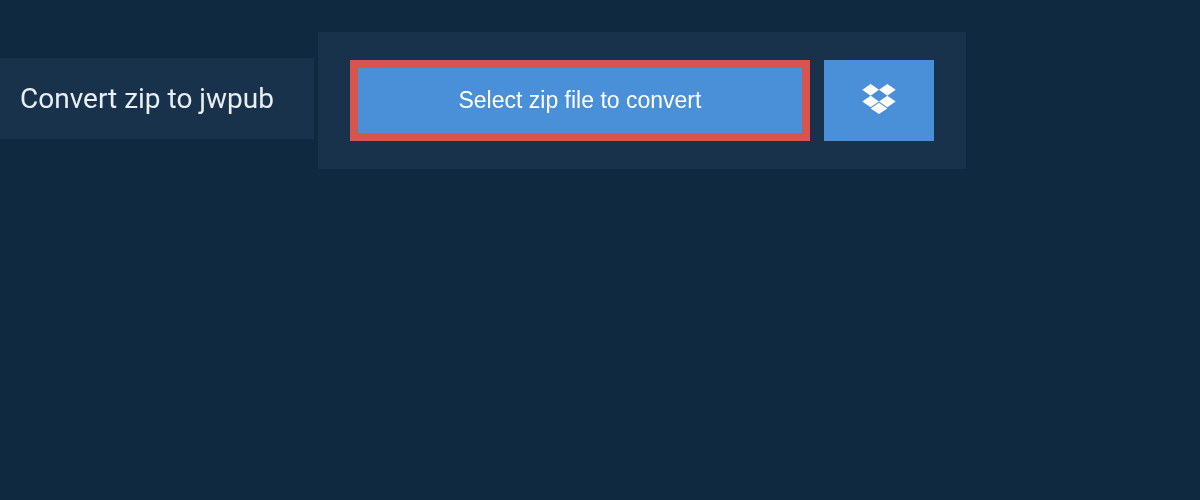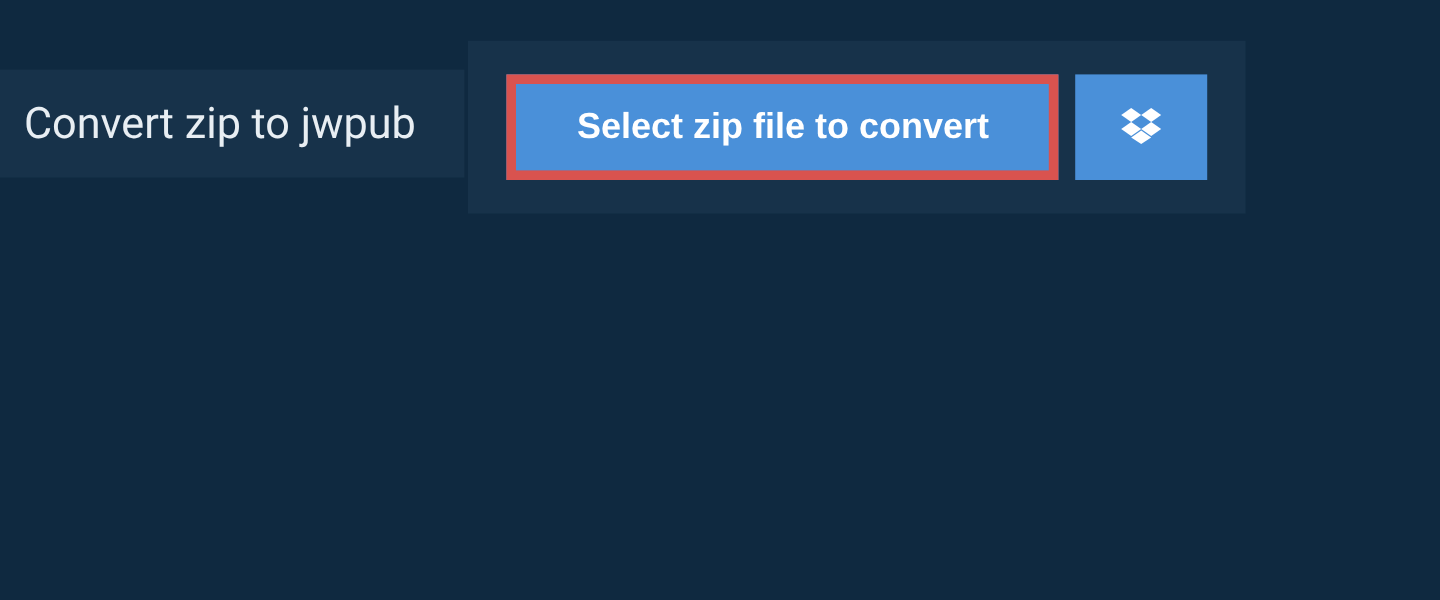--- a/index.html
+++ b/index.html
@@ -15,36 +15,36 @@
       overflow: hidden;
     }
     .header-tab {
       background-color: #17324a;
       display: inline-block;
       padding: 24px 40px 24px 20px;
       margin-top: 58px;
     }
     .header-title {
       color: #e8eef3;
-      font-size: 36px;
+      font-size: 28px;
       font-weight: 400;
     }
     .action-panel {
       background-color: #17324a;
       padding: 28px 32px;
       display: inline-flex;
       align-items: stretch;
       gap: 14px;
     }
     .select-button {
       background-color: #4a90d9;
       border: 8px solid #d9534f;
       color: #ffffff;
-      font-size: 30px;
-      font-weight: 700;
+      font-size: 23px;
+      font-weight: 400;
       padding: 19px 40px;
       cursor: pointer;
       display: flex;
       align-items: center;
       justify-content: center;
       min-width: 460px;
     }
     .dropbox-button {
       background-color: #4a90d9;
       border: none;

